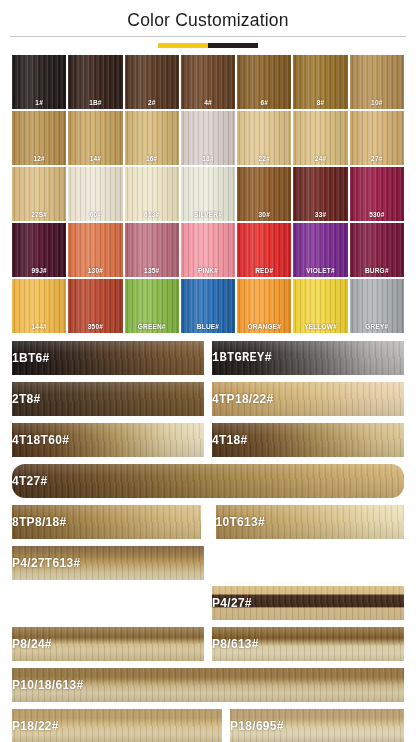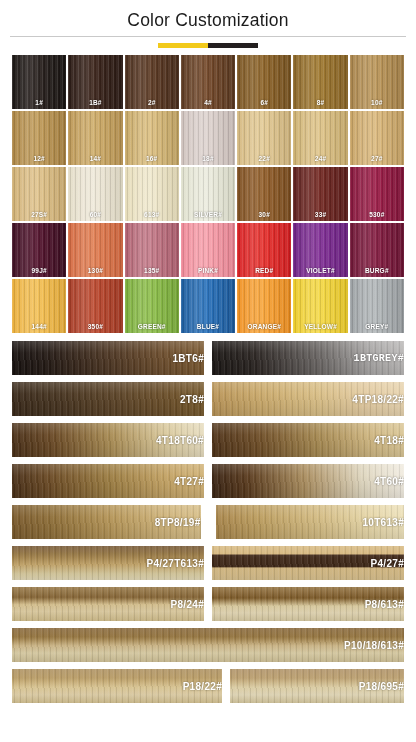--- a/index.html
+++ b/index.html
@@ -140,22 +140,22 @@
       rgba(0,0,0,0.05) 70%,
       rgba(0,0,0,0.10) 100%);
     pointer-events: none;
   }
   .strip-label {
     position: absolute;
     left: 0;
     right: 0;
     top: 50%;
     transform: translateY(-50%);
-    text-align: right;
-    font-size: 10px;
+    text-align: left;
+    font-size: 12px;
     color: #ffffff;
     font-weight: 700;
     letter-spacing: 0.3px;
     text-shadow: 0 0 2px rgba(0,0,0,0.5);
   }
 </style>
 </head>
 <body>
 
 <div class="header">
@@ -386,50 +386,45 @@
         <div class="sheen"></div>
         <div class="strip-label">4T18T60#</div>
       </div>
       <div class="strip" style="background: linear-gradient(90deg, rgb(79, 51, 25) 0%, rgb(111, 78, 39) 25%, rgb(165, 136, 80) 55%, rgb(205, 180, 126) 82%, rgb(217, 197, 148) 100%);">
         <div class="strands"></div>
         <div class="sheen"></div>
         <div class="strip-label">4T18#</div>
       </div>
     </div>
     <div class="strip-row">
-      <div class="strip" style="background: linear-gradient(90deg, rgb(74, 48, 24) 0%, rgb(107, 74, 36) 20%, rgb(154, 123, 64) 50%, rgb(194, 161, 98) 80%, rgb(207, 176, 115) 100%);">
+      <div class="strip" style="background: linear-gradient(90deg, rgb(74, 48, 24) 0%, rgb(107, 74, 36) 20%, rgb(154, 123, 64) 50%, rgb(194, 161, 98) 80%, rgb(207, 176, 115) 100%); border-radius: 13px;">
         <div class="strands"></div>
         <div class="sheen"></div>
         <div class="strip-label">4T27#</div>
       </div>
-      <div class="strip" style="background: linear-gradient(90deg, rgb(59, 37, 20) 0%, rgb(88, 57, 28) 18%, rgb(169, 140, 93) 48%, rgb(222, 213, 189) 78%, rgb(240, 235, 224) 100%);">
-        <div class="strands"></div>
-        <div class="sheen"></div>
-        <div class="strip-label">4T60#</div>
-      </div>
     </div>
     <div class="strip-row">
       <div class="strip" style="background: linear-gradient(90deg, rgb(122, 90, 44) 0%, rgb(143, 111, 56) 22%, rgb(180, 148, 86) 52%, rgb(205, 177, 119) 80%, rgb(214, 189, 134) 100%);">
         <div class="strands"></div>
         <div class="sheen"></div>
-        <div class="strip-label">8TP8/19#</div>
+        <div class="strip-label">8TP8/18#</div>
       </div>
       <div class="strip" style="background: linear-gradient(90deg, rgb(168, 133, 74) 0%, rgb(187, 156, 93) 22%, rgb(211, 187, 130) 55%, rgb(229, 213, 166) 82%, rgb(236, 224, 184) 100%); margin-left: 7px;">
         <div class="strands"></div>
         <div class="sheen"></div>
         <div class="strip-label">10T613#</div>
       </div>
     </div>
     <div class="strip-row">
       <div class="strip" style="background: linear-gradient(rgb(107, 74, 38) 0%, rgb(139, 107, 54) 22%, rgb(195, 164, 104) 55%, rgb(222, 208, 162) 82%, rgb(232, 222, 186) 100%);">
         <div class="strands"></div>
         <div class="sheen"></div>
         <div class="strip-label">P4/27T613#</div>
       </div>
-      <div class="strip" style="background: linear-gradient(rgb(212, 180, 120) 0%, rgb(212, 180, 120) 24%, rgb(61, 38, 22) 26%, rgb(61, 38, 22) 62%, rgb(217, 188, 132) 64%, rgb(221, 196, 143) 100%);">
+      <div class="strip" style="background: linear-gradient(rgb(212, 180, 120) 0%, rgb(212, 180, 120) 24%, rgb(61, 38, 22) 26%, rgb(61, 38, 22) 62%, rgb(217, 188, 132) 64%, rgb(221, 196, 143) 100%); margin-top: 40px;">
         <div class="strands"></div>
         <div class="sheen"></div>
         <div class="strip-label">P4/27#</div>
       </div>
     </div>
     <div class="strip-row">
       <div class="strip" style="background: linear-gradient(rgb(142, 108, 54) 0%, rgb(125, 92, 44) 30%, rgb(215, 193, 142) 52%, rgb(226, 208, 164) 72%, rgb(217, 196, 143) 100%);">
         <div class="strands"></div>
         <div class="sheen"></div>
         <div class="strip-label">P8/24#</div>

